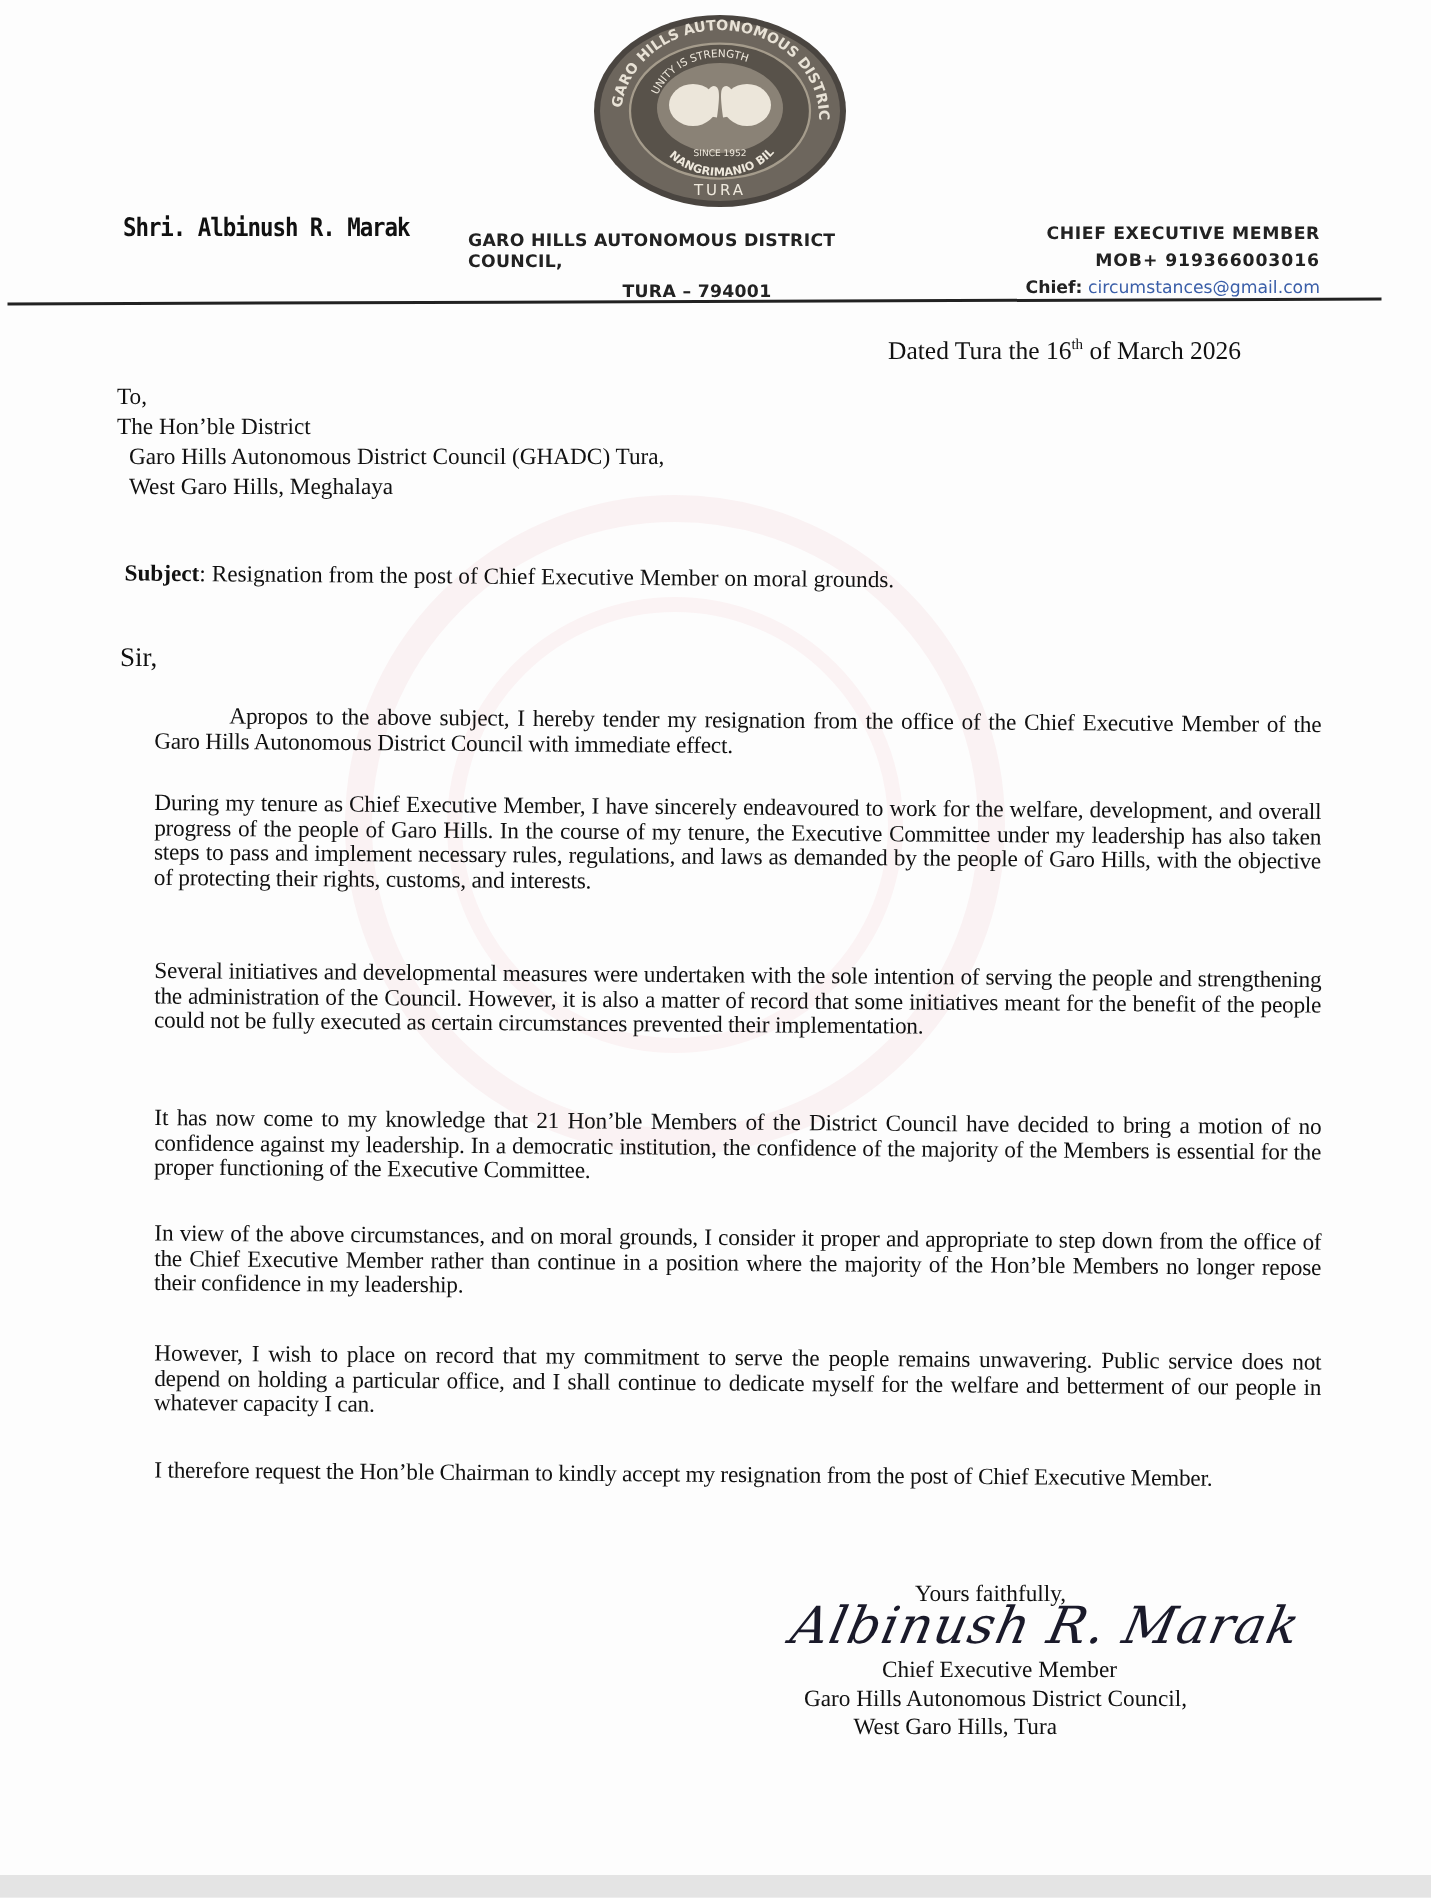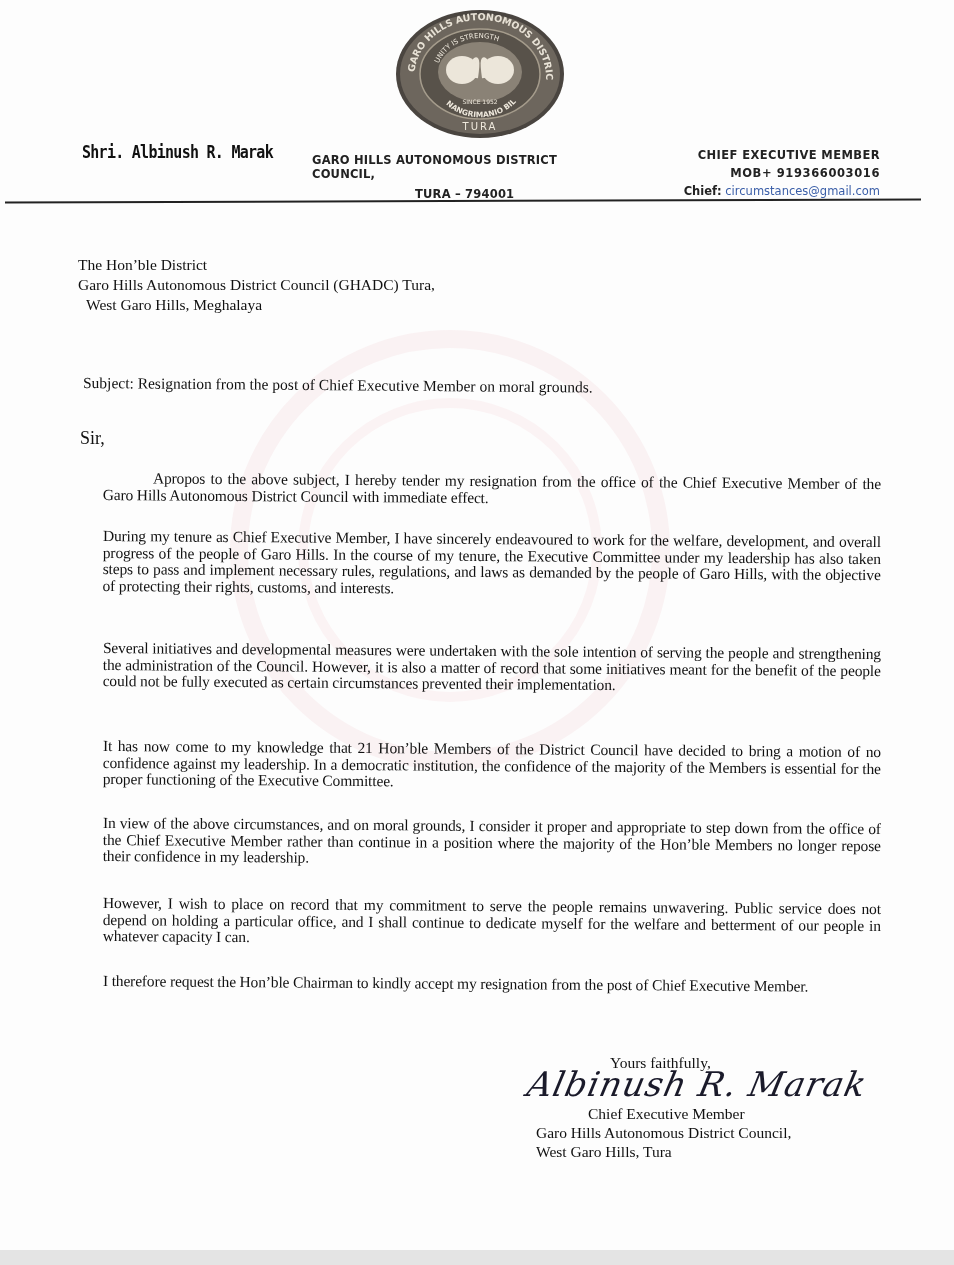--- a/index.html
+++ b/index.html
@@ -47,39 +47,39 @@
     position: absolute; left: 5px; top: 200px; width: 916px; height: 2px; background: #222;
     transform: rotate(-0.2deg);
   }
   .date {
     position: absolute; left: 592px; top: 224px; font-size: 17px;
   }
   .date sup { font-size: 10px; }
   .addr { position: absolute; left: 78px; top: 255px; font-size: 15.5px; line-height: 20px; }
   .addr div:nth-child(n+3) { margin-left: 8px; }
   .subject { position: absolute; left: 83px; top: 374px; font-size: 15.5px; transform: rotate(0.5deg); transform-origin: left; }
-  .subject b { font-weight: normal; }
+  .subject b { font-weight: bold; }
   .salutation { position: absolute; left: 80px; top: 428px; font-size: 18px; }
   .para {
     position: absolute; left: 103px; width: 778px; font-size: 15.5px; line-height: 16.5px;
     text-align: justify; transform: rotate(0.45deg); transform-origin: left top;
     font-family: "Liberation Serif", serif; letter-spacing: -0.15px;
   }
   .p1 { top: 470px; text-indent: 50px; }
   .p2 { top: 528px; }
   .p3 { top: 640px; }
   .p4 { top: 738px; }
   .p5 { top: 815px; }
   .p6 { top: 895px; }
   .p7 { top: 973px; }
   .closing { position: absolute; left: 536px; top: 1053px; font-size: 15.5px; line-height: 19px; }
   .closing .yf { margin-left: 74px; }
   .closing .title { margin-left: 52px; margin-top: 32px; }
   .closing .org { margin-left: 0; }
-  .closing .place { }
+  .closing .place { margin-left: 33px; }
   .signature {
     position: absolute; left: 528px; top: 1064px; font-family: "DejaVu Serif", serif; font-style: italic;
     font-size: 34px; color: #1a1a2a; letter-spacing: 1px; transform: skewX(-12deg);
   }
   .bottom-bar { position: absolute; left: 0; top: 1250px; width: 954px; height: 15px; background: #e4e4e4; }
 </style>
 </head>
 <body>
 
 <div class="page">
@@ -121,22 +121,26 @@
     <span class="l1">GARO HILLS AUTONOMOUS DISTRICT COUNCIL,</span>
     <span class="l2">TURA – 794001</span>
   </div>
   <div class="hdr-right">
     <div class="cem">CHIEF EXECUTIVE MEMBER</div>
     <div class="mob">MOB+ 919366003016</div>
     <div><span class="email-label">Chief:</span> <span class="email">circumstances@gmail.com</span></div>
   </div>
   <div class="rule"></div>
 
+  <div class="date">
+    <span>Dated Tura the 16</span><sup>th</sup><span> of March 2026</span>
+  </div>
 
   <div class="addr">
+    <div>To,</div>
     <div>The Hon’ble District</div>
     <div>Garo Hills Autonomous District Council (GHADC) Tura,</div>
     <div>West Garo Hills, Meghalaya</div>
   </div>
 
   <div class="subject">
     <b>Subject</b><span>: Resignation from the post of Chief Executive Member on moral grounds.</span>
   </div>
 
   <div class="salutation">Sir,</div>

